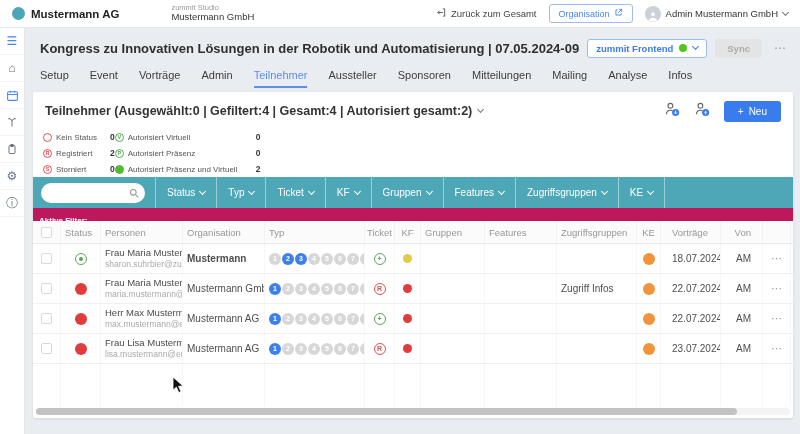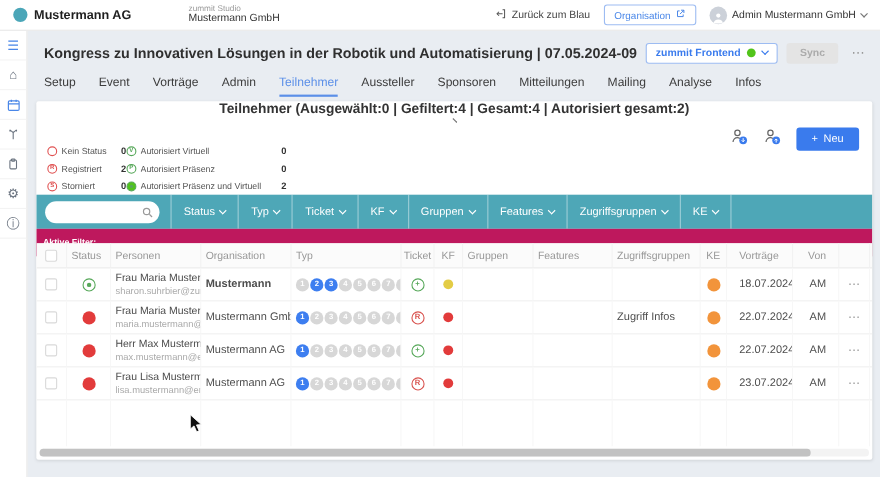--- a/index.html
+++ b/index.html
@@ -37,21 +37,21 @@
   .green-dot { width:8px; height:8px; border-radius:50%; background:#52c41a; }
   .sync-btn { background:#e4e4e4; color:#ababab; border:none; border-radius:3px; padding:4px 12px; font-size:9.5px; font-weight:bold; cursor:default; }
   .more-btn { color:#999; font-size:12px; padding:0 4px; cursor:pointer; }
 
   .tabs { position:absolute; top:41px; left:15px; display:flex; gap:21px; }
   .tab { font-size:11px; font-weight:500; color:#3c3c3c; padding-bottom:5px; cursor:pointer; white-space:nowrap; }
   .tab.active { color:#5b8fe8; border-bottom:2px solid #5b8fe8; }
 
   
   .card { position:absolute; left:8px; right:7px; top:64px; bottom:16px; background:#fff; border-radius:2px; box-shadow:0 1px 3px rgba(0,0,0,.1); overflow:hidden; }
-  .card-header { position:absolute; top:0; left:0; right:0; height:38px; display:flex; align-items:center; padding:0 12px; gap:6px;flex-direction:column; }
+  .card-header { position:absolute; top:0; left:0; right:0; height:38px; display:flex; align-items:center; padding:0 12px; gap:6px; }
   .card-title { font-size:12.5px; font-weight:bold; color:#333; }
   .card-actions { margin-left:auto; display:flex; align-items:center; gap:14px; }
   .new-btn { background:#3a7bed; color:#fff; border:none; border-radius:3px; padding:5px 14px; font-size:10px; display:flex; align-items:center; gap:5px; cursor:pointer; }
 
   .legend { position:absolute; top:38px; left:10px; display:grid; grid-template-rows:repeat(3,14px); grid-auto-flow:column; row-gap:2px; }
   .lgi { display:flex; align-items:center; gap:4px; font-size:8px; color:#555; }
   .lg-ic { width:9px; height:9px; min-width:9px; border-radius:50%; border:1px solid; font-size:5.5px; font-weight:bold; display:flex; align-items:center; justify-content:center; }
   .lg-ic.red-o,.lg-ic.red-r,.lg-ic.red-s { border-color:#e05252; color:#e05252; }
   .lg-ic.green-v,.lg-ic.green-p,.lg-ic.green-dot { border-color:#57a85a; color:#57a85a; }
   .lg-ic.green-dot::after { content:''; width:3px; height:3px; border-radius:50%; background:#57a85a; }
@@ -109,21 +109,21 @@
     <div class="studio-label">zummit Studio</div>
     <div class="studio-org">Mustermann GmbH</div>
   </div>
   <div class="top-right">
     <div class="back-admin">
       <span><svg width="11" height="11" viewBox="0 0 24 24" fill="none" stroke="#555" stroke-width="2">
             <path d="M15 4h4v16h-4"></path>
             <path d="M4 12h11"></path>
             <path d="M8 8l-4 4 4 4"></path>
           </svg></span>
-      <span>Zurück zum Blau</span>
+      <span>Zurück zum Gesamt</span>
     </div>
     <div class="help-btn">
       <span>Organisation</span>
       <span><svg width="9" height="9" viewBox="0 0 14 14" fill="none" stroke="#4a87e8" stroke-width="1.4">
             <path d="M6 3H3v8h8V8"></path>
             <path d="M8 2h4v4"></path>
             <path d="M12 2L6.5 7.5"></path>
           </svg></span>
     </div>
     <div class="account">

